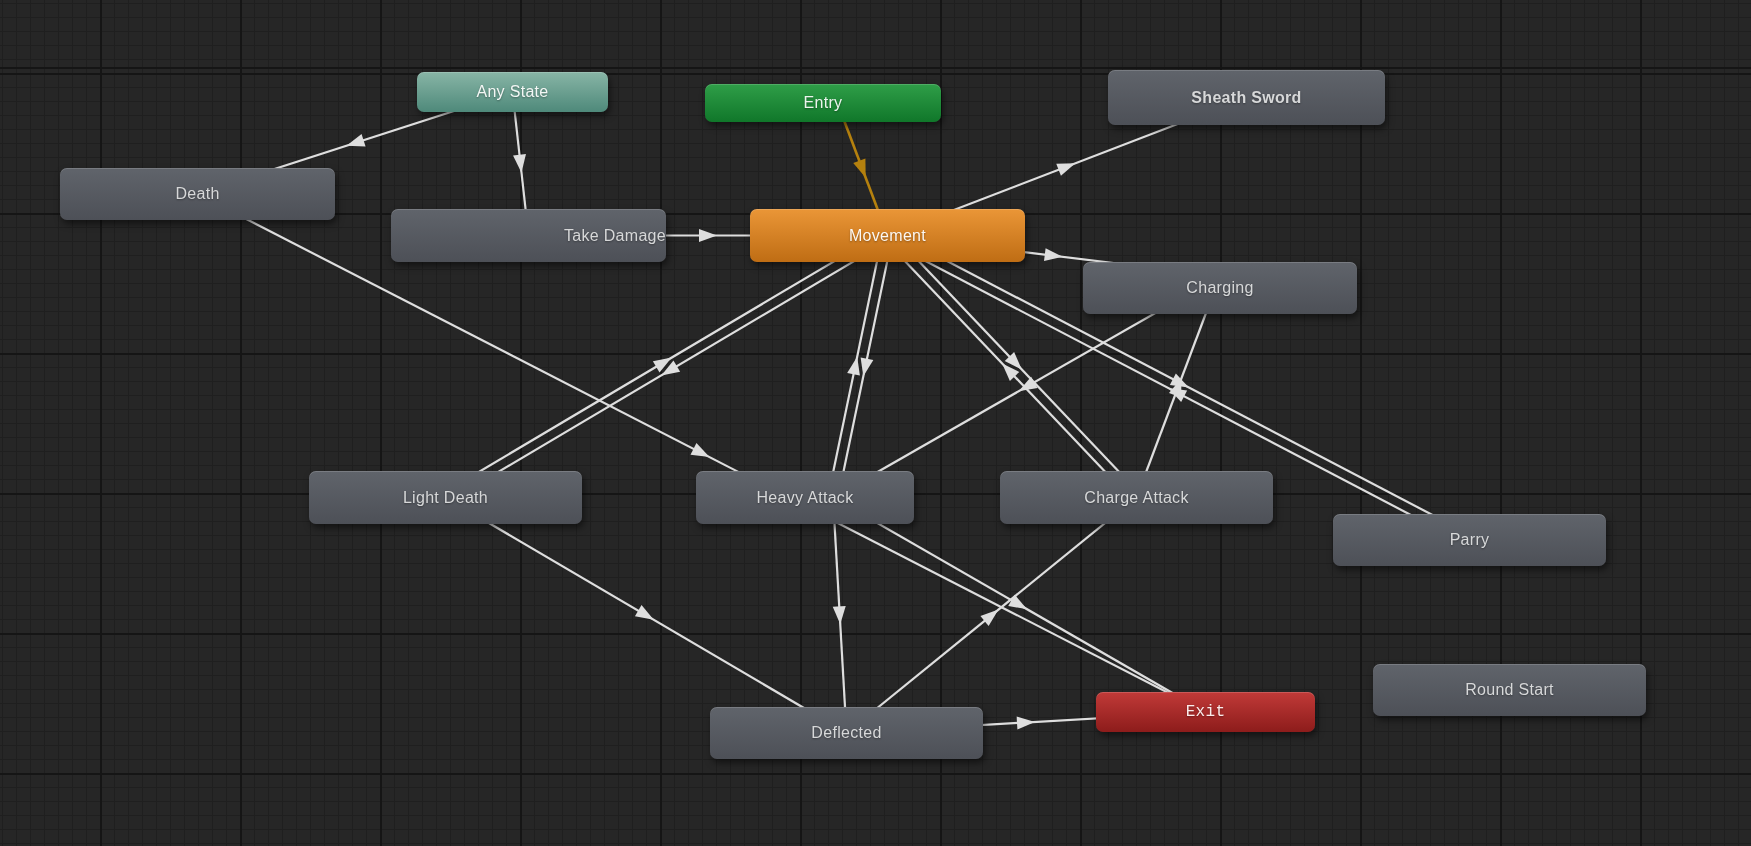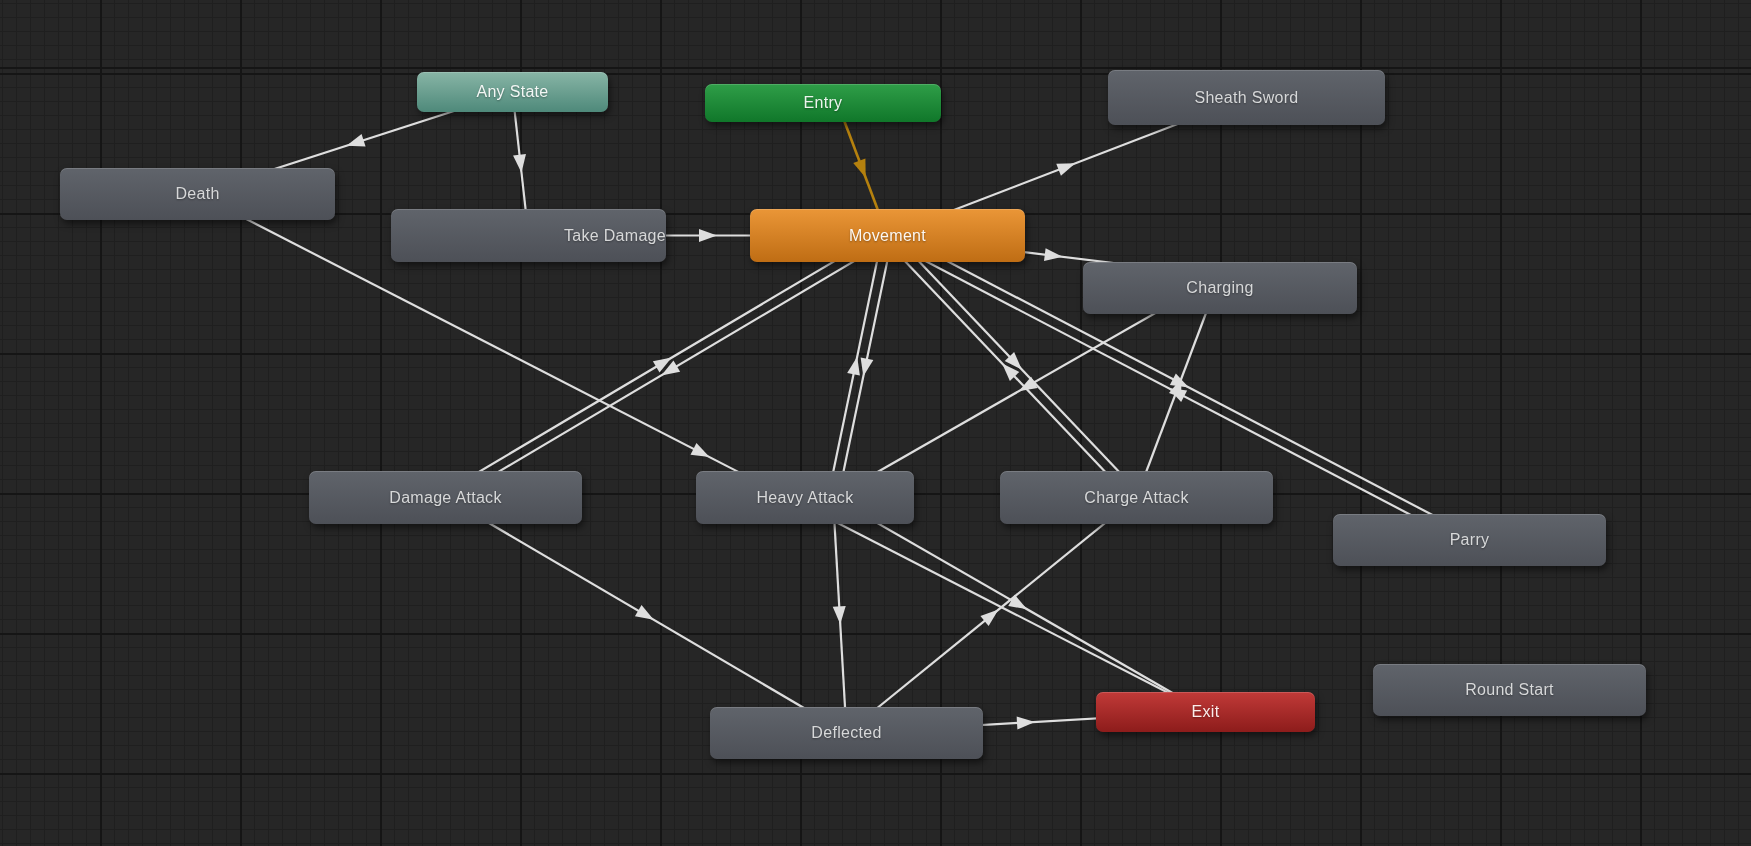--- a/index.html
+++ b/index.html
@@ -126,50 +126,50 @@
         <polygon points="1034.9846414784568,721.974436013795 1017.3949325115804,729.5144717206459 1016.6357845315064,716.5366562517642" fill="#dedede"></polygon>
       </g>
     </svg>
   <div id="nodes-layer">
       <div class="node" style="left: 417px; top: 72px; width: 191px; height: 40px; background: linear-gradient(rgb(136, 181, 166) 0%, rgb(78, 137, 122) 100%); color: rgb(243, 247, 245);">
         <span>Any State</span>
       </div>
       <div class="node" style="left: 705px; top: 84px; width: 236px; height: 38px; background: linear-gradient(rgb(47, 158, 72) 0%, rgb(16, 119, 42) 100%); color: rgb(235, 245, 237); justify-content: center;">
         <span>Entry</span>
       </div>
-      <div class="node" style="left: 1108px; top: 70px; width: 277px; height: 55px; background: linear-gradient(rgb(96, 100, 107) 0%, rgb(77, 80, 87) 100%); color: rgb(215, 216, 217);">
+      <div class="node" style="left: 1108px; top: 70px; width: 277px; height: 55px; background: linear-gradient(rgb(96, 100, 107) 0%, rgb(77, 80, 87) 100%); color: rgb(215, 216, 217); font-weight: bold;">
         <span>Sheath Sword</span>
       </div>
       <div class="node" style="left: 60px; top: 168px; width: 275px; height: 52px; background: linear-gradient(rgb(96, 100, 107) 0%, rgb(77, 80, 87) 100%); color: rgb(215, 216, 217);">
         <span>Death</span>
       </div>
       <div class="node" style="left: 391px; top: 209px; width: 275px; height: 53px; background: linear-gradient(rgb(96, 100, 107) 0%, rgb(77, 80, 87) 100%); color: rgb(215, 216, 217); justify-content: flex-end;">
         <span>Take Damage</span>
       </div>
       <div class="node" style="left: 750px; top: 209px; width: 275px; height: 53px; background: linear-gradient(rgb(234, 150, 55) 0%, rgb(191, 109, 20) 100%); color: rgb(253, 248, 242);">
         <span>Movement</span>
       </div>
       <div class="node" style="left: 1083px; top: 262px; width: 274px; height: 52px; background: linear-gradient(rgb(96, 100, 107) 0%, rgb(77, 80, 87) 100%); color: rgb(215, 216, 217);">
         <span>Charging</span>
       </div>
       <div class="node" style="left: 309px; top: 471px; width: 273px; height: 53px; background: linear-gradient(rgb(96, 100, 107) 0%, rgb(77, 80, 87) 100%); color: rgb(215, 216, 217);">
-        <span>Damage Attack</span>
+        <span>Light Death</span>
       </div>
       <div class="node" style="left: 696px; top: 471px; width: 218px; height: 53px; background: linear-gradient(rgb(96, 100, 107) 0%, rgb(77, 80, 87) 100%); color: rgb(215, 216, 217);">
         <span>Heavy Attack</span>
       </div>
       <div class="node" style="left: 1000px; top: 471px; width: 273px; height: 53px; background: linear-gradient(rgb(96, 100, 107) 0%, rgb(77, 80, 87) 100%); color: rgb(215, 216, 217);">
         <span>Charge Attack</span>
       </div>
       <div class="node" style="left: 1333px; top: 514px; width: 273px; height: 52px; background: linear-gradient(rgb(96, 100, 107) 0%, rgb(77, 80, 87) 100%); color: rgb(215, 216, 217);">
         <span>Parry</span>
       </div>
       <div class="node" style="left: 1373px; top: 664px; width: 273px; height: 52px; background: linear-gradient(rgb(96, 100, 107) 0%, rgb(77, 80, 87) 100%); color: rgb(215, 216, 217);">
         <span>Round Start</span>
       </div>
       <div class="node" style="left: 710px; top: 707px; width: 273px; height: 52px; background: linear-gradient(rgb(96, 100, 107) 0%, rgb(77, 80, 87) 100%); color: rgb(215, 216, 217);">
         <span>Deflected</span>
       </div>
-      <div class="node" style="left: 1096px; top: 692px; width: 219px; height: 40px; background: linear-gradient(rgb(193, 58, 56) 0%, rgb(141, 28, 27) 100%); color: rgb(251, 236, 234);">
+      <div class="node" style="left: 1096px; top: 692px; width: 219px; height: 40px; background: linear-gradient(rgb(193, 58, 56) 0%, rgb(141, 28, 27) 100%); color: rgb(251, 236, 234); font-family: Liberation Mono, monospace;">
         <span>Exit</span>
       </div>
     </div>
 </div>
 
 </body></html>

